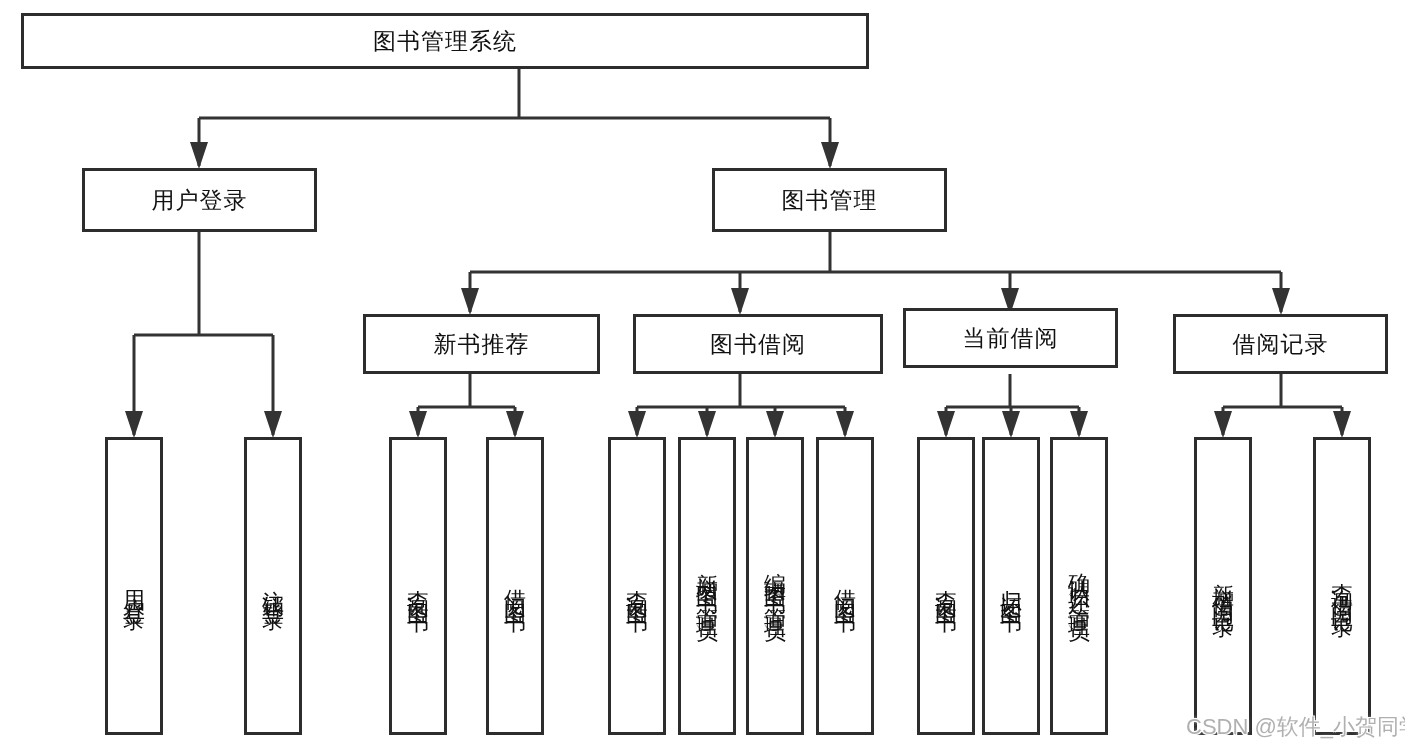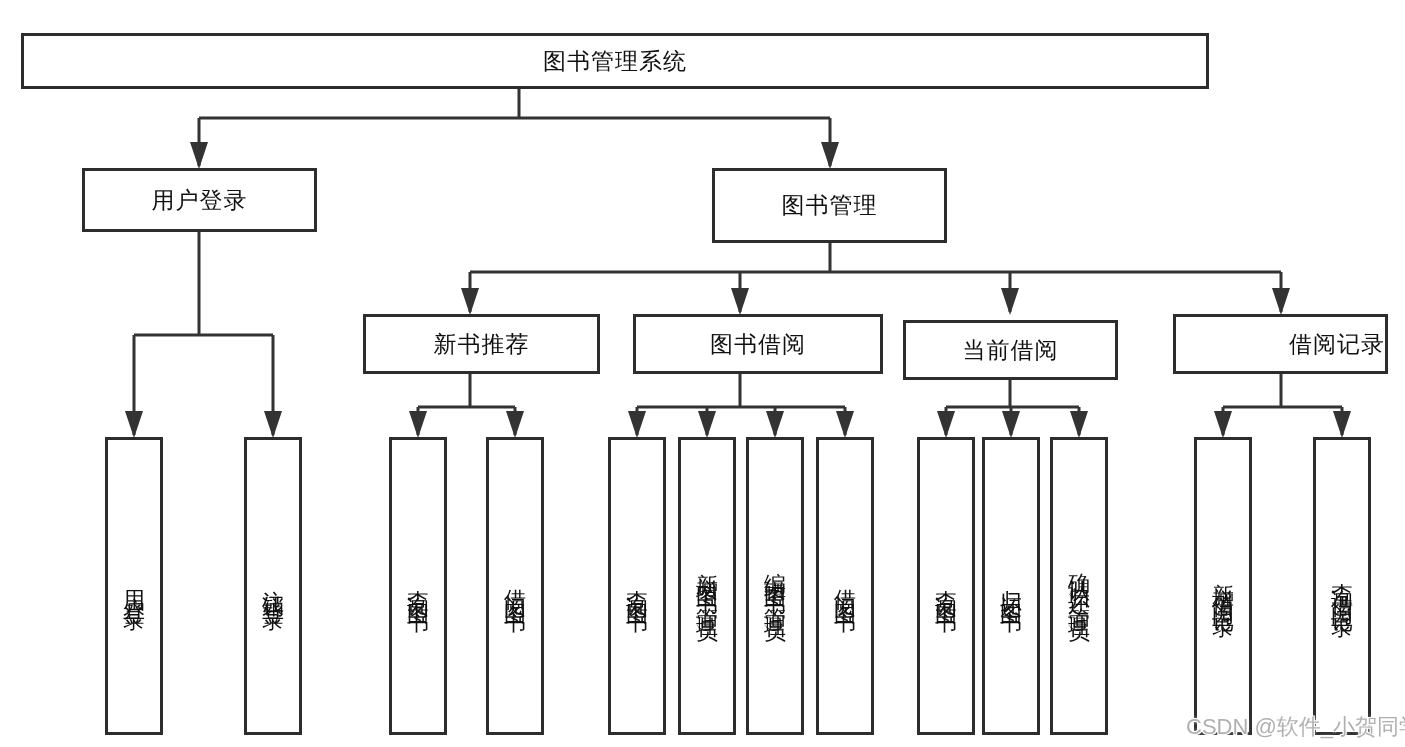--- a/index.html
+++ b/index.html
@@ -78,41 +78,41 @@
     <polygon points="766,411 784,411 775,438"></polygon>
     <polygon points="836,411 854,411 845,438"></polygon>
     <polygon points="937,411 955,411 946,438"></polygon>
     <polygon points="1002,411 1020,411 1011,438"></polygon>
     <polygon points="1070,411 1088,411 1079,438"></polygon>
     <polygon points="1214,411 1232,411 1223,438"></polygon>
     <polygon points="1333,411 1351,411 1342,438"></polygon>
   </g>
 </svg>
 
-<div class="node" style="left:21px; top:13px; width:1188px; height:56px;margin-top:20px;">
+<div class="node" style="left:21px; top:13px; width:848px; height:56px;">
   <span class="hlabel">图书管理系统</span>
 </div>
 
 <div class="node" style="left:82px; top:168px; width:235px; height:64px;">
   <span class="hlabel">用户登录</span>
 </div>
-<div class="node" style="left:712px; top:168px; width:235px; height:75px;font-family:Liberation Serif, serif;">
+<div class="node" style="left:712px; top:168px; width:235px; height:64px;font-family:Liberation Serif, serif;">
   <span class="hlabel">图书管理</span>
 </div>
 
 <div class="node" style="left:363px; top:314px; width:237px; height:60px;">
   <span class="hlabel">新书推荐</span>
 </div>
 <div class="node" style="left:633px; top:314px; width:250px; height:60px;">
   <span class="hlabel">图书借阅</span>
 </div>
-<div class="node" style="left:903px; top:320px; width:215px; height:60px;">
+<div class="node" style="left:903px; top:308px; width:215px; height:60px;">
   <span class="hlabel">当前借阅</span>
 </div>
-<div class="node" style="left:1173px; top:314px; width:215px; height:60px;justify-content:flex-end;">
+<div class="node" style="left:1173px; top:314px; width:215px; height:60px;">
   <span class="hlabel">借阅记录</span>
 </div>
 
 <div class="node vnode" style="left:105px;">
   <span class="vlabel">用户登录</span>
 </div>
 <div class="node vnode" style="left:244px;">
   <span class="vlabel">注销登录</span>
 </div>
 

